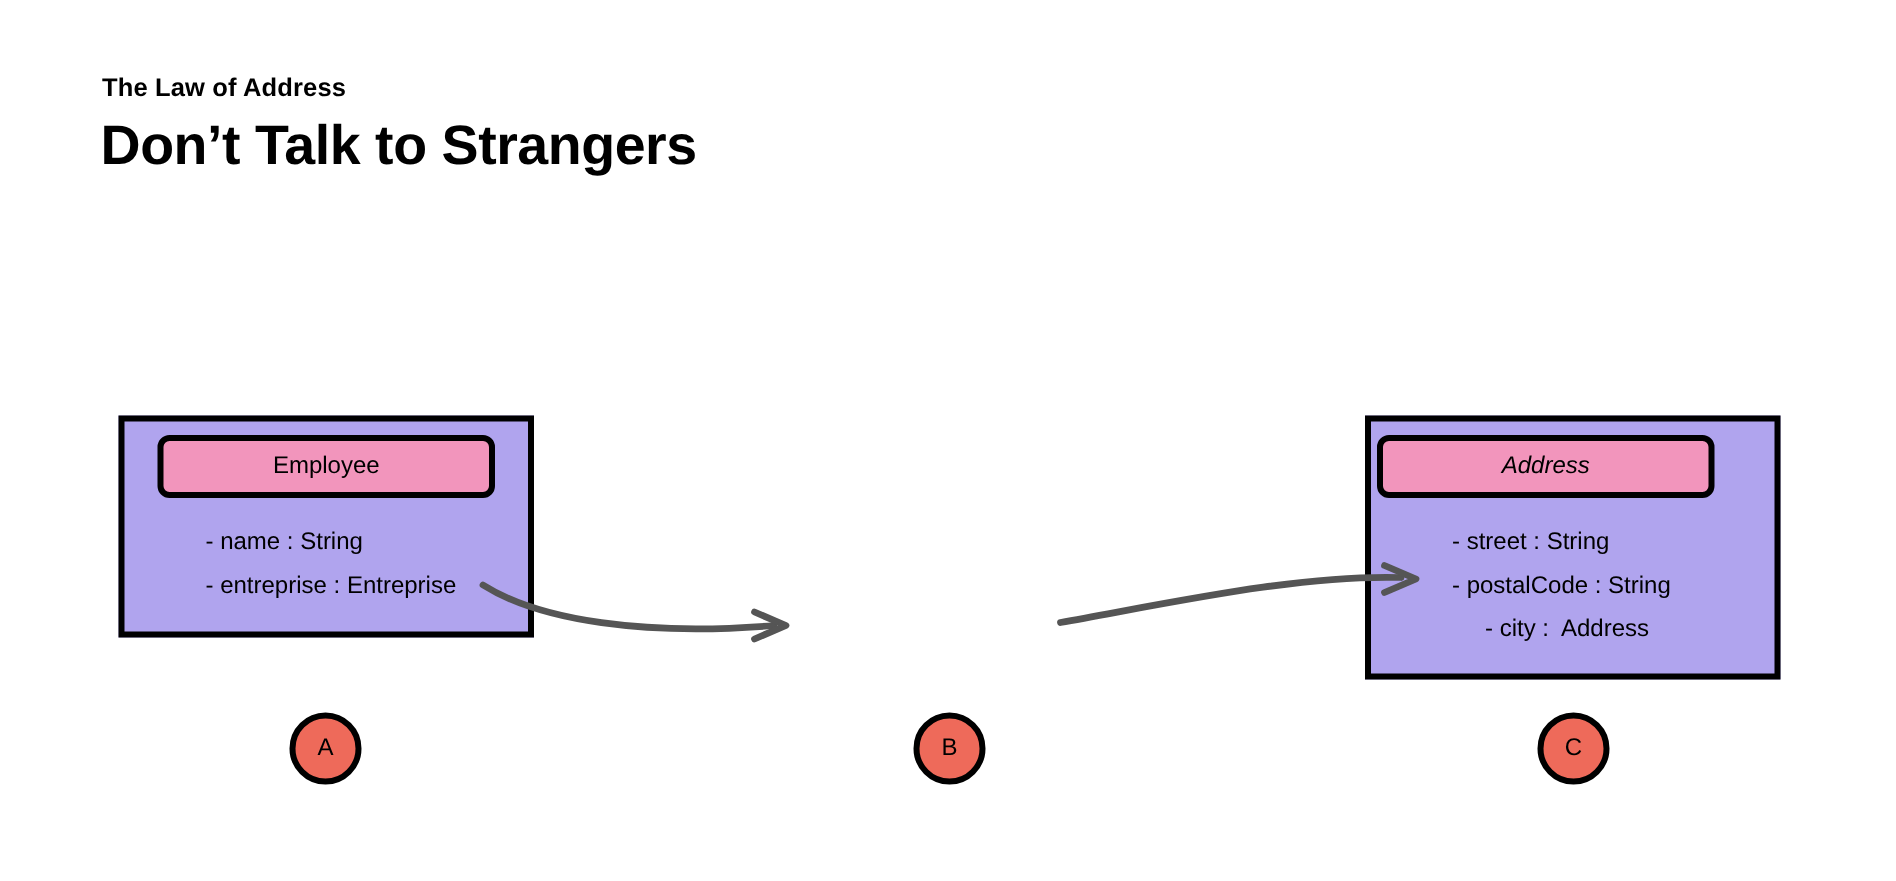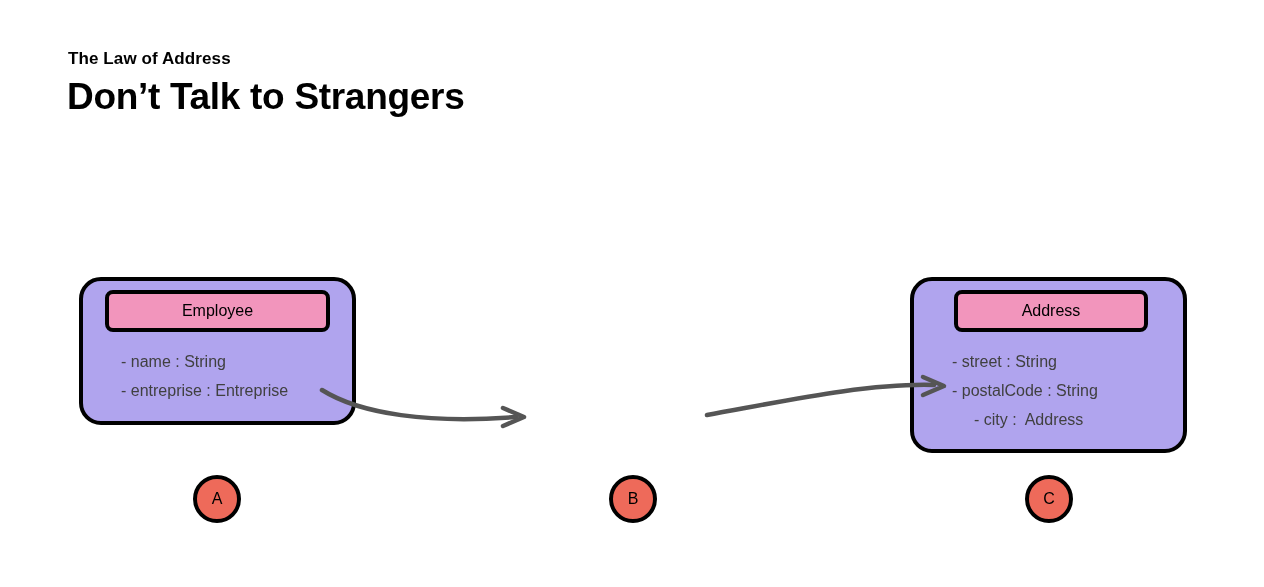--- a/index.html
+++ b/index.html
@@ -46,21 +46,21 @@
     white-space: nowrap;
     text-align: center;
   }
 
   
   .class-box {
     position: absolute;
     box-sizing: border-box;
     background: #b0a4ee;
     border: 4px solid #000000;
-    border-radius: 22px;
+    border-radius: 0;
   }
   .class-header {
     position: absolute;
     box-sizing: border-box;
     background: #f295bc;
     border: 4px solid #000000;
     border-radius: 8px;
     display: flex;
     align-items: center;
     justify-content: center;
@@ -68,24 +68,25 @@
     color: #000000;
     white-space: nowrap;
   }
   .field-list {
     position: absolute;
     left: 0;
     right: 0;
   }
   .field {
     font-size: 16px;
-    color: #404040;
+    color: #000000;
     white-space: pre;
     line-height: 29px;
     height: 29px;
+    margin-left: 16px;
   }
   .field.indented {
     padding-left: 22px;
   }
 
   
   .badge {
     position: absolute;
     box-sizing: border-box;
     width: 48px;
@@ -129,21 +130,21 @@
   </div>
   <div class="badge" style="left:193px; top:475px;">
     <span>A</span>
   </div>
 
   <div class="badge" style="left:609px; top:475px;">
     <span>B</span>
   </div>
 
   <div class="class-box" style="left:910px; top:277px; width:277px; height:176px;">
-    <div class="class-header" style="left:40px; top:9px; width:194px; height:42px;">
+    <div class="class-header" style="left:4px; top:9px; width:225px; height:42px;font-style:italic;">
       <span>Address</span>
     </div>
     <div class="field-list" style="top:66px; left:38px;">
       <div class="field">- street : String</div>
       <div class="field">- postalCode : String</div>
       <div class="field indented">- city :  Address</div>
     </div>
   </div>
   <div class="badge" style="left:1025px; top:475px;">
     <span>C</span>

